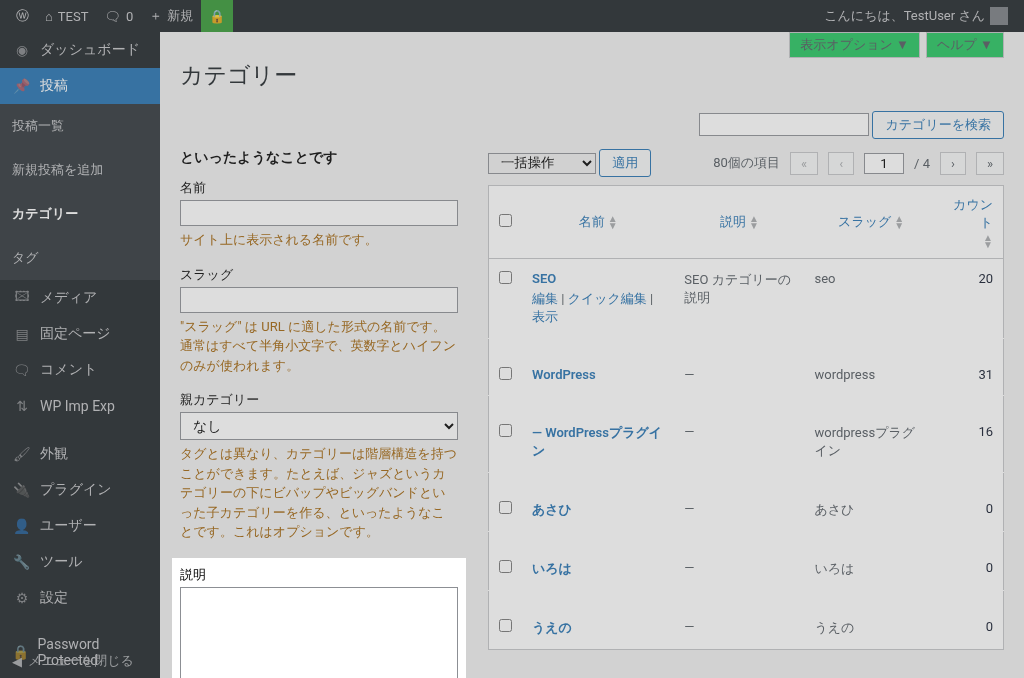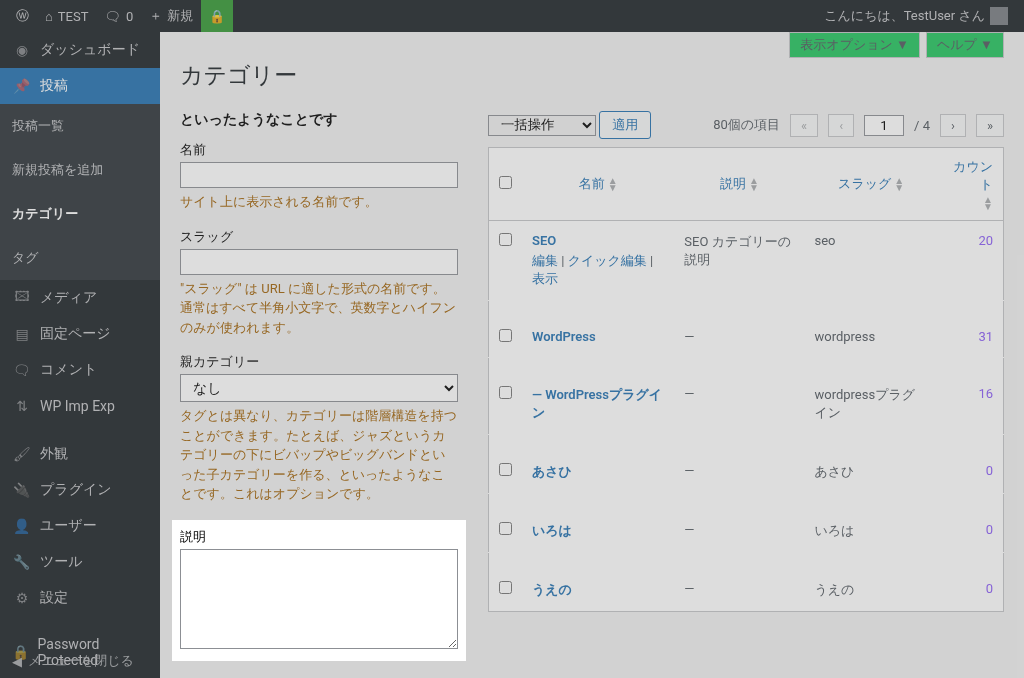--- a/index.html
+++ b/index.html
@@ -46,21 +46,21 @@
 th{text-align:center;padding:10px;font-weight:400;color:#2271b1;border-bottom:1px solid #c3c4c7}
 th a{color:#2271b1;text-decoration:none}
 td{padding:12px 10px;vertical-align:top;color:#50575e}
 tr.row{border-bottom:0}
 tr+tr.row td{border-top:1px solid rgba(0,0,0,0)}
 tbody tr:not(:first-child) td{padding-top:28px}
 .cb{width:30px;text-align:center}
 .rowtitle{color:#2271b1;font-weight:600}
 .rowactions{font-size:13px;color:#50575e;margin-top:4px}
 .rowactions a{color:#2271b1;text-decoration:none}
-.cnt{text-align:right;color:#8b5cf6}
+.cnt{text-align:right;color:#0f172a}
 .sorter{font-size:10px;color:#a7aaad;display:inline-block;line-height:7px;vertical-align:middle;margin-left:3px}
 </style>
 </head>
 <body>
 
 <div class="adminbar">
   <div class="adminbar-left">
     <div class="adminbar-item">
         <span>ⓦ</span>
       </div>
@@ -148,20 +148,24 @@
       <span>メニューを閉じる</span>
     </div>
 </div>
 
 <div class="content">
   <div class="topbtns">
     <button class="linkbtn">表示オプション ▼</button>
     <button class="linkbtn">ヘルプ ▼</button>
   </div>
   <h1>カテゴリー</h1>
+  <div class="searchbar">
+    <input type="text" style="">
+    <button class="btn">カテゴリーを検索</button>
+  </div>
 
   <div class="cols">
     <div class="colL">
       <h2>といったようなことです</h2>
       <div class="fld">
         <label>名前</label>
         <input type="text" style="">
         <p>サイト上に表示される名前です。</p>
       </div>
       <div class="fld">

